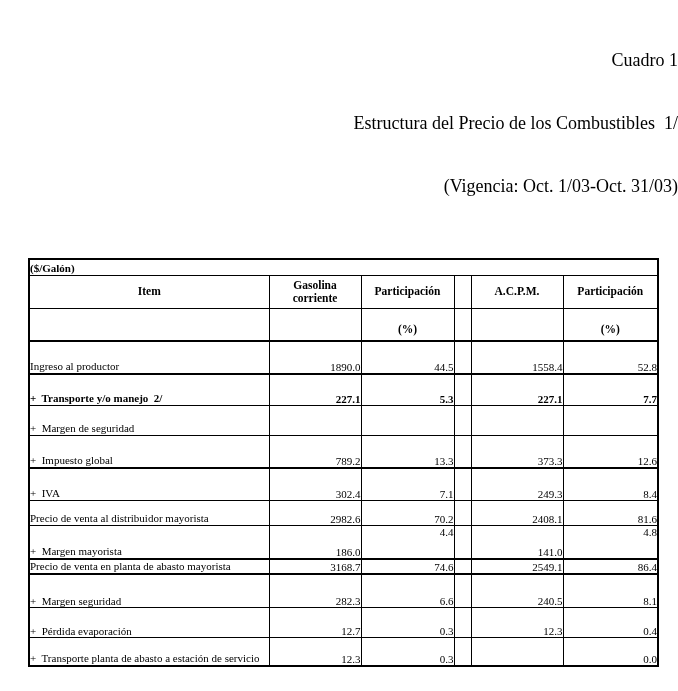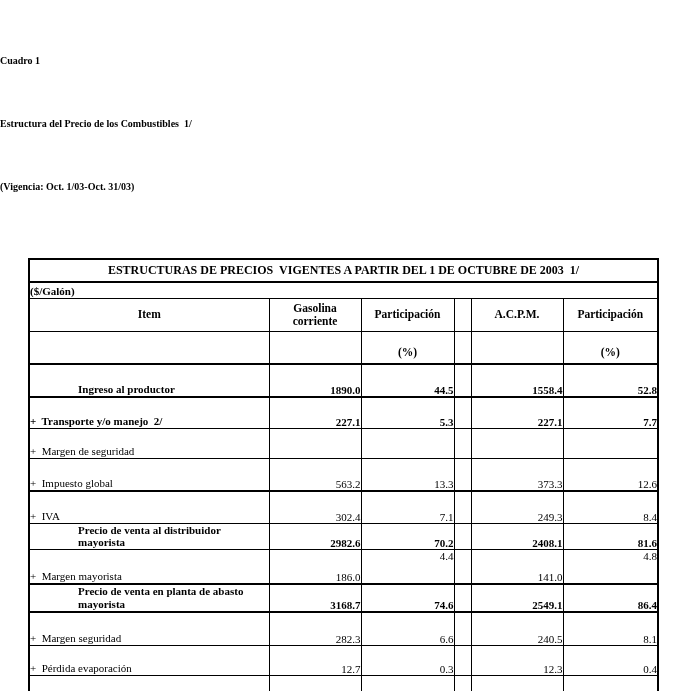--- a/index.html
+++ b/index.html
@@ -7,23 +7,23 @@
     background: #ffffff;
     width: 678px; height: 691px;
     font-family: "Liberation Serif", "DejaVu Serif", serif;
     color: #000000;
     -webkit-font-smoothing: antialiased;
   }
   .page { position: relative; width: 678px; height: 691px; overflow: hidden; }
 
   .titles {
     margin-top: 8px;
-    text-align: left;
-    font-weight: bold;
-    font-size: 10px;
+    text-align: right;
+    font-weight: normal;
+    font-size: 18px;
     line-height: 21px;
     white-space: pre-wrap;
   }
 
   table.price {
     border-collapse: collapse;
     table-layout: fixed;
     margin-left: 28px;
     margin-top: 19px;
     width: 629px;
@@ -82,21 +82,21 @@
     text-align: right;
     vertical-align: bottom;
     padding-bottom: 4px;
   }
   td.v-top {
     vertical-align: top;
     padding-top: 3px;
   }
   td.acpm-left, th.acpm-left { border-left: 2px solid #000; }
   tr.sep-thick > td { border-bottom: 2px solid #000; }
-  tr.bold-row > td { font-weight: bold; padding-left: 48px; }
+  tr.bold-row > td { font-weight: normal; }
 </style>
 </head>
 <body>
 
 <div class="page">
 
   <div class="titles">
     <div>Cuadro 1</div>
     <div>Estructura del Precio de los Combustibles  1/</div>
     <div>(Vigencia: Oct. 1/03-Oct. 31/03)</div>
@@ -105,23 +105,20 @@
   <table class="price">
     <colgroup>
       <col style="width:240px">
       <col style="width:92px">
       <col style="width:93px">
       <col style="width:17px">
       <col style="width:92px">
       <col style="width:95px">
     </colgroup>
     <tbody>
-      <tr class="banner-row">
-        <td colspan="6">ESTRUCTURAS DE PRECIOS  VIGENTES A PARTIR DEL 1 DE OCTUBRE DE 2003  1/</td>
-      </tr>
       <tr class="unit-row">
         <td colspan="6">($/Galón)</td>
       </tr>
       <tr class="colhead-row">
         <th>Item</th>
         <th>Gasolina corriente</th>
         <th>Participación</th>
         <th></th>
         <th class="acpm-left">A.C.P.M.</th>
         <th>Participación</th>
@@ -155,21 +152,21 @@
         <tr style="height: 30px;">
           <td class="label">+  Margen de seguridad</td>
           <td class="num"></td>
           <td class="num"></td>
           <td class="num"></td>
           <td class="num acpm-left"></td>
           <td class="num"></td>
         </tr>
         <tr class="sep-thick" style="height: 33px;">
           <td class="label">+  Impuesto global</td>
-          <td class="num">563.2</td>
+          <td class="num">789.2</td>
           <td class="num">13.3</td>
           <td class="num"></td>
           <td class="num acpm-left">373.3</td>
           <td class="num">12.6</td>
         </tr>
         <tr style="height: 32px;">
           <td class="label">+  IVA</td>
           <td class="num">302.4</td>
           <td class="num">7.1</td>
           <td class="num"></td>

